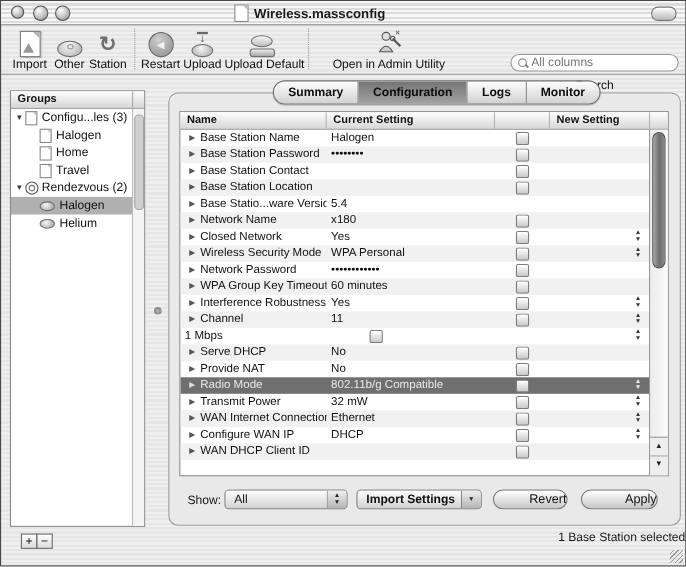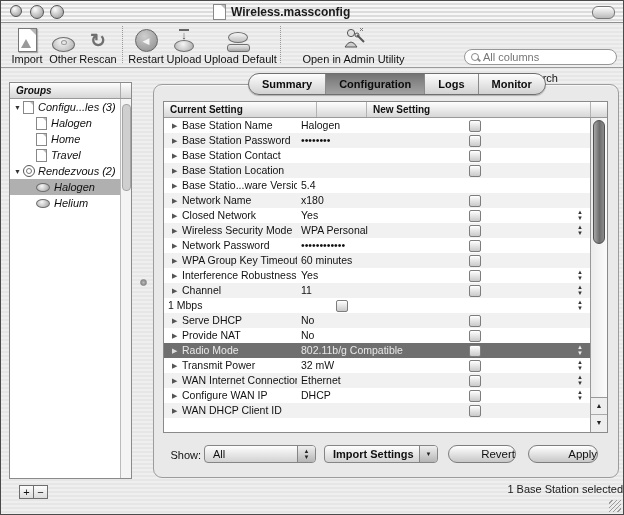--- a/index.html
+++ b/index.html
@@ -49,21 +49,21 @@
   .uddef .slab{width:21px;height:6px;border-radius:3px;border:1px solid #6f6f6f;background:linear-gradient(#ededed,#a8a8a8);}
   
   .search{position:absolute;left:463px;top:26px;width:153px;height:16px;border:1px solid #979797;
     border-radius:9px;background:#fff;display:flex;align-items:center;padding-left:6px;box-sizing:border-box;}
   .mag{width:6px;height:6px;border:1.5px solid #8a8a8a;border-radius:50%;position:relative;margin-right:4px;flex:none;}
   .mag::after{content:'';position:absolute;left:5px;top:5px;width:4px;height:1.5px;background:#8a8a8a;transform:rotate(45deg);}
   .search input{border:none;outline:none;background:transparent;font-family:"Liberation Sans",sans-serif;font-size:11px;color:#555;width:115px;padding:0;}
   .search-label{position:absolute;left:463px;top:49px;width:153px;text-align:center;font-size:11px;color:#111;}
   
   .sidebar{position:absolute;left:8px;top:81px;width:123px;height:397px;background:#fff;
-    border:1px solid #8a8a8a;box-sizing:border-box;font-style:italic;}
+    border:1px solid #8a8a8a;box-sizing:border-box;}
   .sb-head{height:15px;line-height:15px;font-size:10px;font-weight:bold;padding-left:6px;
     background:linear-gradient(#fdfdfd,#d6d6d6);border-bottom:1px solid #999;position:relative;}
   .sb-head::after{content:'';position:absolute;right:10px;top:0;bottom:0;border-left:1px solid #aaa;}
   .sb-rows{position:absolute;left:0;top:16px;right:10px;bottom:0;overflow:hidden;}
   .sb-row{height:16px;display:flex;align-items:center;font-size:11px;white-space:nowrap;}
   .sb-row.sel{background:var(--sidebar-selected,#b0b0b0);}
   .sb-tri{width:9px;margin-left:4px;font-size:7px;color:#333;flex:none;}
   .sb-ind{width:13px;flex:none;}
   .doc-ic{width:9px;height:11px;background:#fff;border:1px solid #888;position:relative;margin-right:4px;flex:none;}
   .doc-ic::after{content:'';position:absolute;right:0;top:0;border-left:3px solid transparent;border-top:3px solid #bbb;}
@@ -162,21 +162,21 @@
     <div class="titem" style="left:44px;width:36px;">
       <div class="ticon">
           <span class="dome"></span>
         </div>
       <div class="tlabel">Other</div>
     </div>
     <div class="titem" style="left:76px;width:42px;">
       <div class="ticon">
           <span class="rescan">↻</span>
         </div>
-      <div class="tlabel">Rescan</div>
+      <div class="tlabel">Station</div>
     </div>
     <div class="tsep" style="left:121px;"></div>
     <div class="titem" style="left:124px;width:42px;">
       <div class="ticon">
           <span class="circleb">◀</span>
         </div>
       <div class="tlabel">Restart</div>
     </div>
     <div class="titem" style="left:163px;width:40px;">
       <div class="ticon">
@@ -270,20 +270,21 @@
   <div class="groupbox"></div>
   <div class="tabbar">
     <div class="tab">Summary</div>
     <div class="tab sel">Configuration</div>
     <div class="tab">Logs</div>
     <div class="tab">Monitor</div>
   </div>
 
   <div class="tablebox">
     <div class="thead">
+      <div class="th name">Name</div>
       <div class="th cur">Current Setting</div>
       <div class="th chk"></div>
       <div class="th new">New Setting</div>
       <div class="th spacer"></div>
     </div>
     <div class="rows" id="table-rows">
         <div class="trow">
     <div class="c name">
       <span class="disc">▶</span>
       <span>Base Station Name</span>

